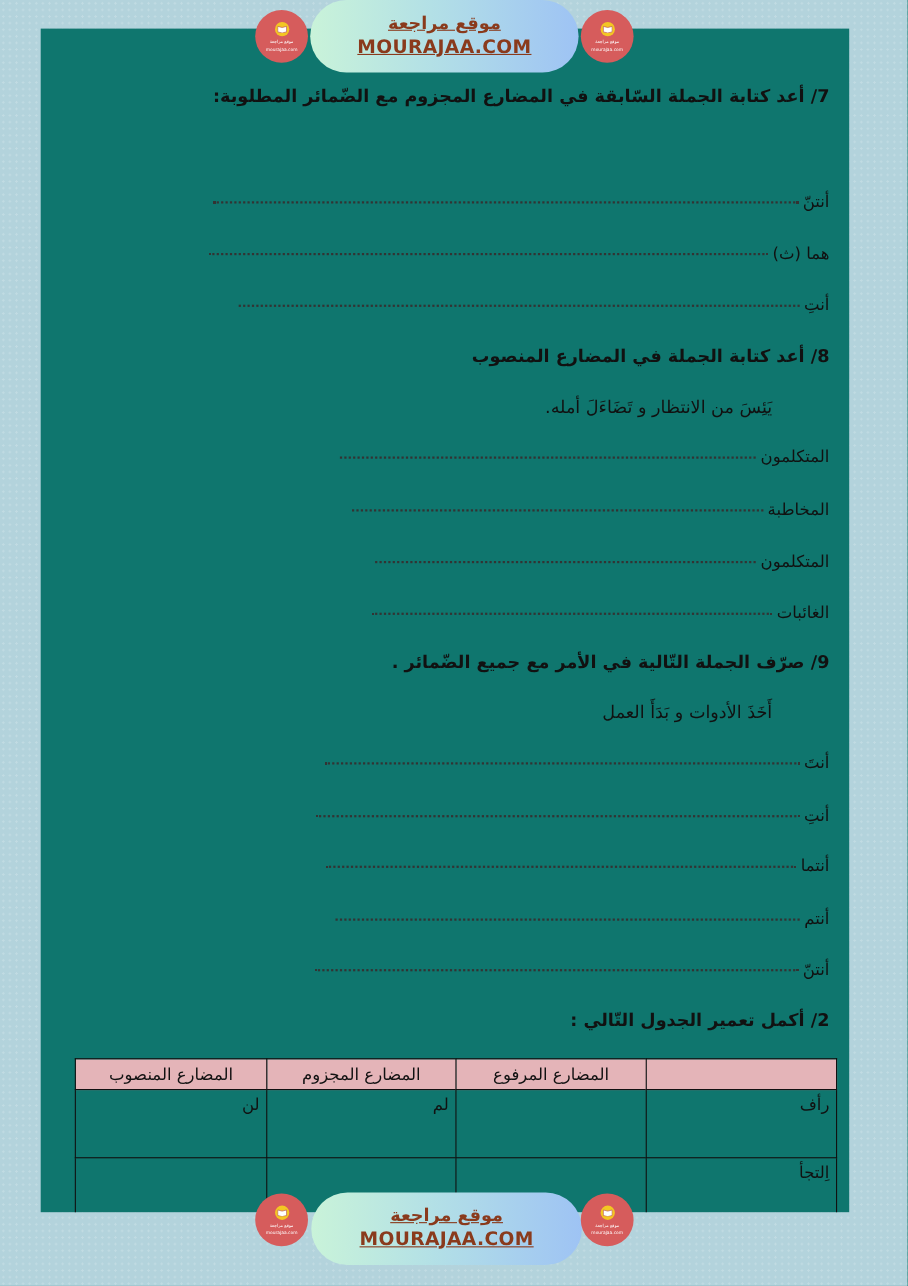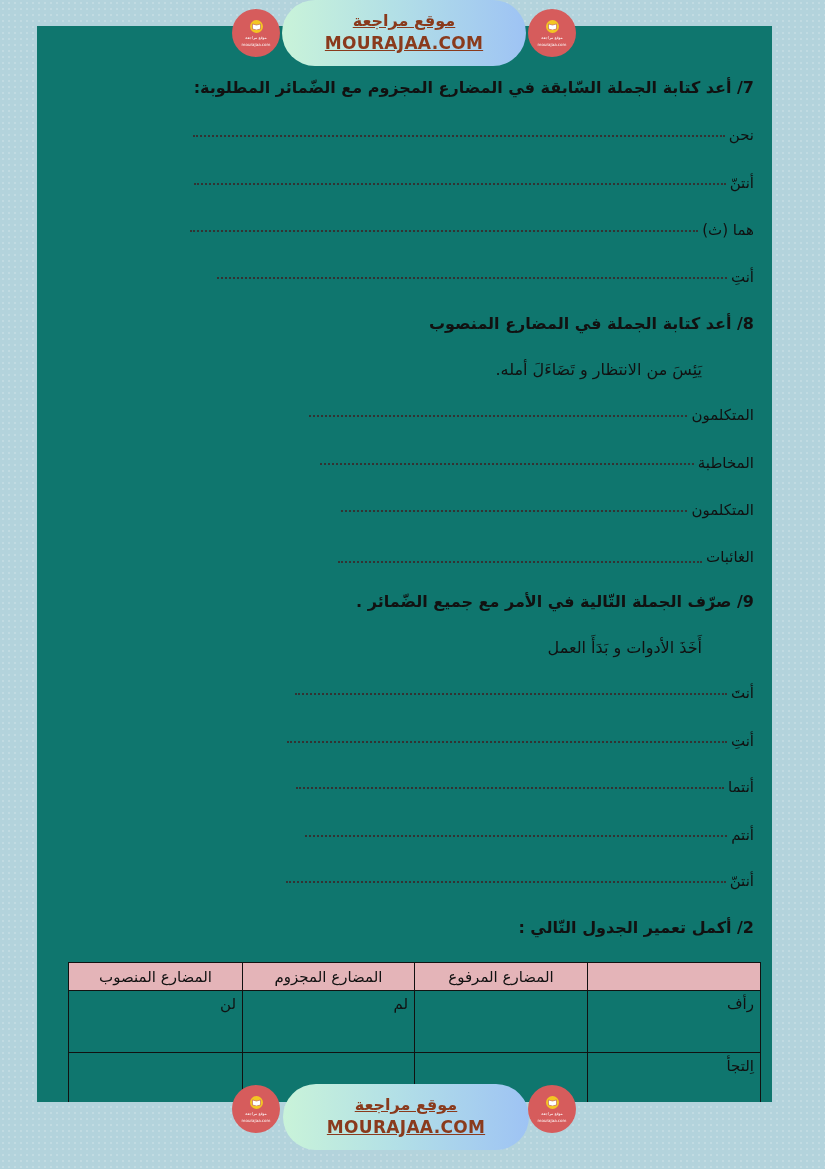--- a/index.html
+++ b/index.html
@@ -107,24 +107,20 @@
         </svg>
     </div>
     <div class="mini">موقع مراجعة</div>
     <div class="mini">mourajaa.com</div>
   </div>
 </div>
 
 <div class="page">
 
   <div class="q-title" style="top:52px;">7/ أعد كتابة الجملة السّابقة في المضارع المجزوم مع الضّمائر المطلوبة:</div>
-  <div class="line" style="top:100px;">
-    <span class="lbl">نحن</span>
-    <span class="dots" style="width:532px;"></span>
-  </div>
   <div class="line" style="top:148px;">
     <span class="lbl">أنتنّ</span>
     <span class="dots" style="width:532px;"></span>
   </div>
   <div class="line" style="top:195px;">
     <span class="lbl">هما (ث)</span>
     <span class="dots" style="width:508px;"></span>
   </div>
   <div class="line" style="top:242px;">
     <span class="lbl">أنتِ</span>
@@ -138,21 +134,21 @@
     <span class="dots" style="width:374px;"></span>
   </div>
   <div class="line" style="top:380px;">
     <span class="lbl">المتكلمون</span>
     <span class="dots" style="width:378px;"></span>
   </div>
   <div class="line" style="top:475px;">
     <span class="lbl">المتكلمون</span>
     <span class="dots" style="width:346px;"></span>
   </div>
-  <div class="line" style="top:522px;align-items:flex-end;">
+  <div class="line" style="top:522px;">
     <span class="lbl">الغائبات</span>
     <span class="dots" style="width:364px;"></span>
   </div>
 
   <div class="q-title" style="top:566px;">9/ صرّف الجملة التّالية في الأمر مع جميع الضّمائر .</div>
   <div class="sentence" style="top:612px; right:70px;">أَخَذَ الأدوات و بَدَأَ العمل</div>
   <div class="line" style="top:658px;">
     <span class="lbl">أنتَ</span>
     <span class="dots" style="width:432px;"></span>
   </div>

